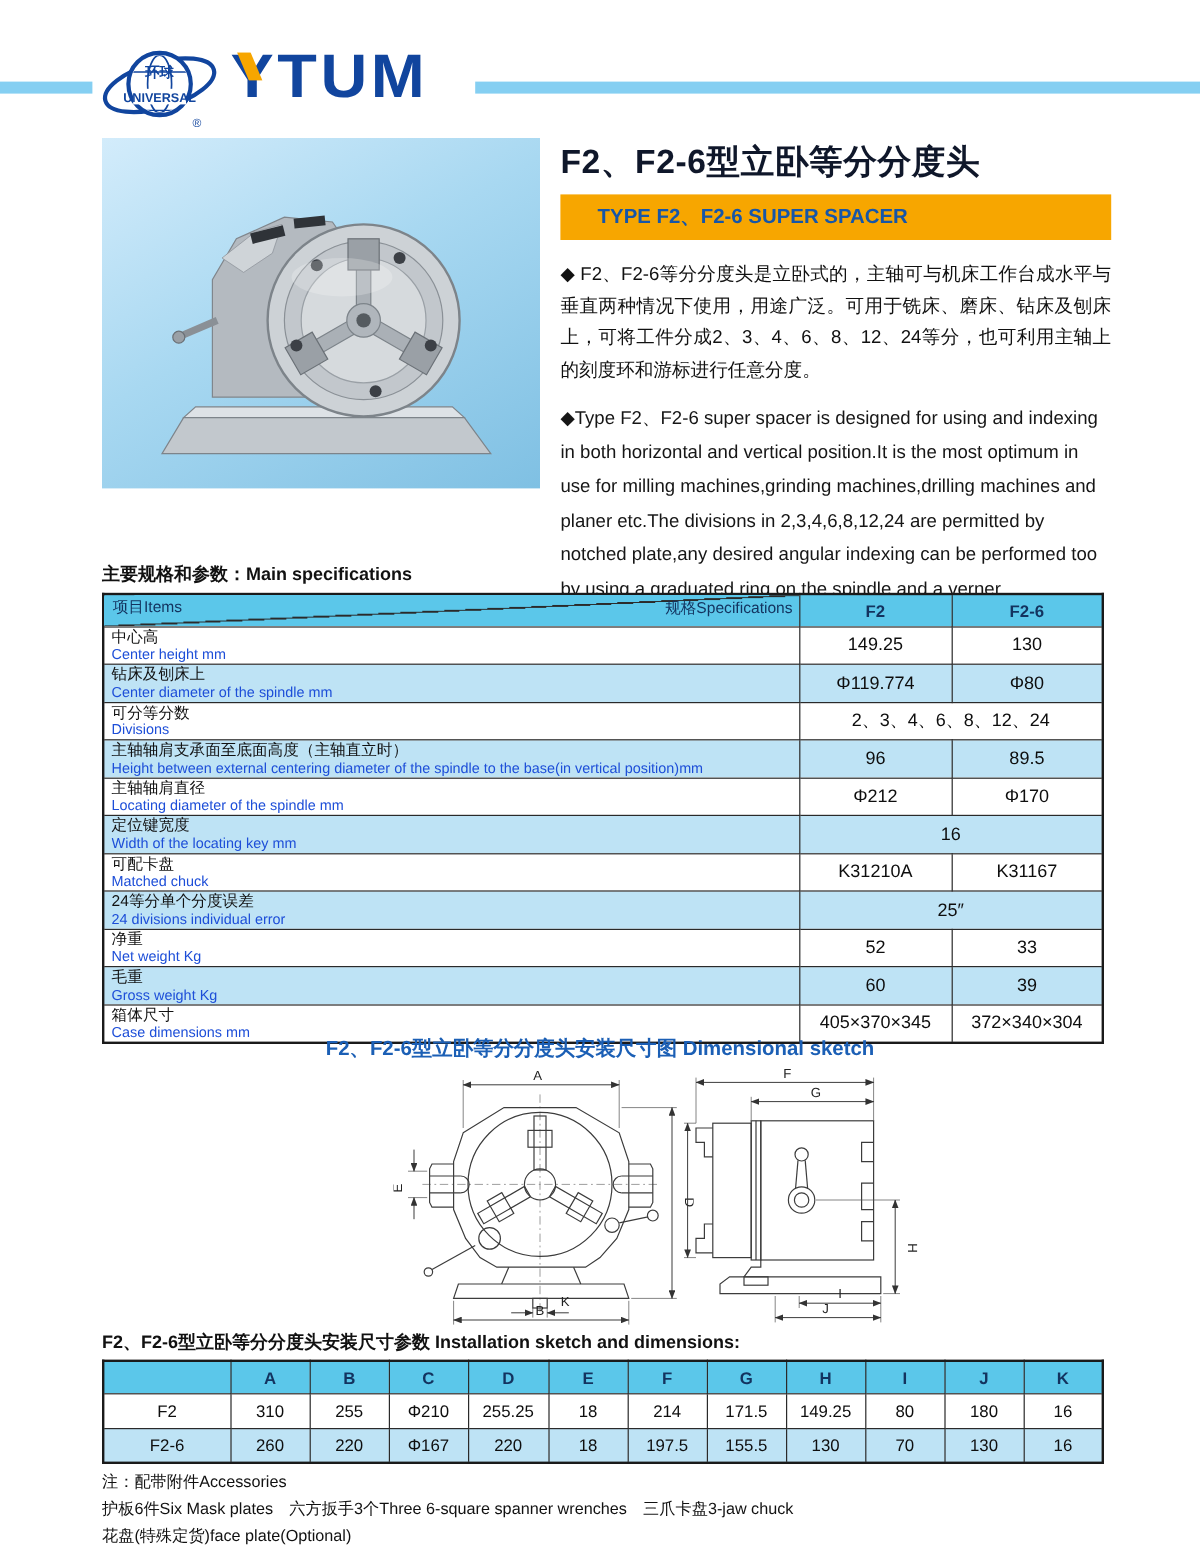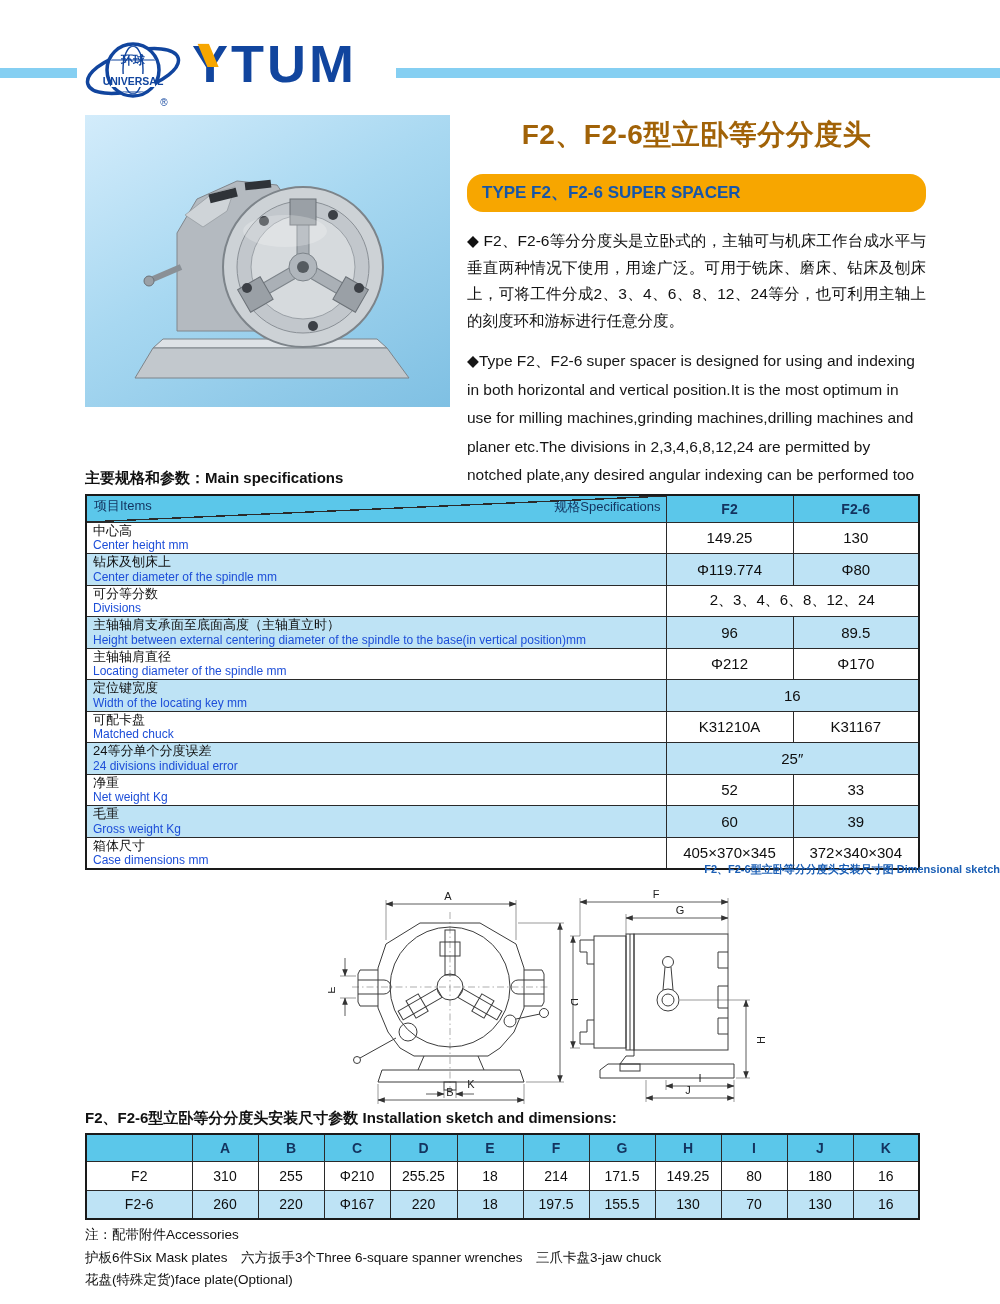--- a/index.html
+++ b/index.html
@@ -14,23 +14,23 @@
   .globe { position:absolute; left:84px; top:34px; }
   .wordmark { position:absolute; left:192px; top:34px; font-size:54px; font-weight:800;
               color:#11459e; letter-spacing:3px; transform:scaleY(.95); transform-origin:top left; }
   .y-accent { position:absolute; left:3px; top:10px; width:25px; height:25px; background:#f7a600;
               clip-path:polygon(10% 0, 55% 0, 95% 100%, 50% 100%); }
 
   
   .photo { position:absolute; left:85px; top:115px; width:365px; height:292px;
            background:linear-gradient(150deg,#d3ecfb 0%,#a8d8f1 45%,#7fc0e3 100%); }
   .right-col { position:absolute; left:467px; top:116px; width:459px; }
-  .title { font-size:28px; font-weight:800; color:#a16207; letter-spacing:.5px;text-align:center; }
-  .banner { margin-top:20px; height:38px; background:#f7a600; line-height:38px;
-            padding-left:15px; font-size:17px; font-weight:700; color:#1656a8;border-radius:16px; }
+  .title { font-size:28px; font-weight:800; color:#0f172a; letter-spacing:.5px; }
+  .banner { margin-top:8px; height:38px; background:#f7a600; line-height:38px;
+            padding-left:31px; font-size:17px; font-weight:700; color:#1656a8; }
   .desc-cn { margin-top:16px; font-size:15.5px; line-height:26.5px; color:#111; text-align:justify; }
   .desc-en { margin-top:13px; font-size:15.5px; line-height:28.5px; color:#161616; }
 
   
   .spec-heading { position:absolute; left:85px; top:469px; font-size:15px; font-weight:600; color:#111; }
   table { border-collapse:collapse; table-layout:fixed; }
   .spec-table { position:absolute; left:85px; top:494px; width:833px; }
   .spec-table td, .spec-table th { border:1px solid #2a2a2a; }
   .spec-table { border:2px solid #1a1a1a; }
   .spec-table .hdr { background:#5bc7ea; height:27px; font-size:14px; font-weight:600; color:#13335f; text-align:center; }
@@ -40,22 +40,22 @@
   .diag .bl-lab { position:absolute; bottom:7px; left:7px; font-size:13px; font-weight:500; color:#13335f;text-align:center; }
   .spec-table tr { height:29px; }
   .spec-table .item { text-align:left; padding:1px 3px 1px 6px; vertical-align:middle; }
   .spec-table .cn { font-size:13px; line-height:14.5px; color:#111; }
   .spec-table .en { font-size:12px; line-height:14px; color:#1d4ed8; white-space:nowrap; overflow:hidden; }
   .spec-table .val { text-align:center; font-size:15px; color:#0e0e0e; }
   .row-blue td { background:#bee3f5; }
   .row-white td { background:#ffffff; }
 
   
-  .sketch-heading { position:absolute; left:0; top:862px; width:1000px; text-align:right;
-                    font-size:11px; font-weight:600; color:#1b5fb5; }
+  .sketch-heading { position:absolute; left:0; top:862px; width:1000px; text-align:center;
+                    font-size:17px; font-weight:600; color:#1b5fb5; }
   .sketch-front { position:absolute; left:328px; top:890px; }
   .sketch-side  { position:absolute; left:568px; top:890px; }
   .sk { stroke:#3c3c3c; fill:none; stroke-width:1; }
   .dim { stroke:#333; fill:none; stroke-width:.8; }
   .ext { stroke:#555; fill:none; stroke-width:.6; }
   .cl { stroke:#777; fill:none; stroke-width:.6; stroke-dasharray:7 3 1.5 3; }
   .dimlab { font-size:11px; fill:#222; font-family:"Liberation Sans","DejaVu Sans",sans-serif; }
 
   
   .install-heading { position:absolute; left:85px; top:1109px; font-size:15px; font-weight:600; color:#111; }

